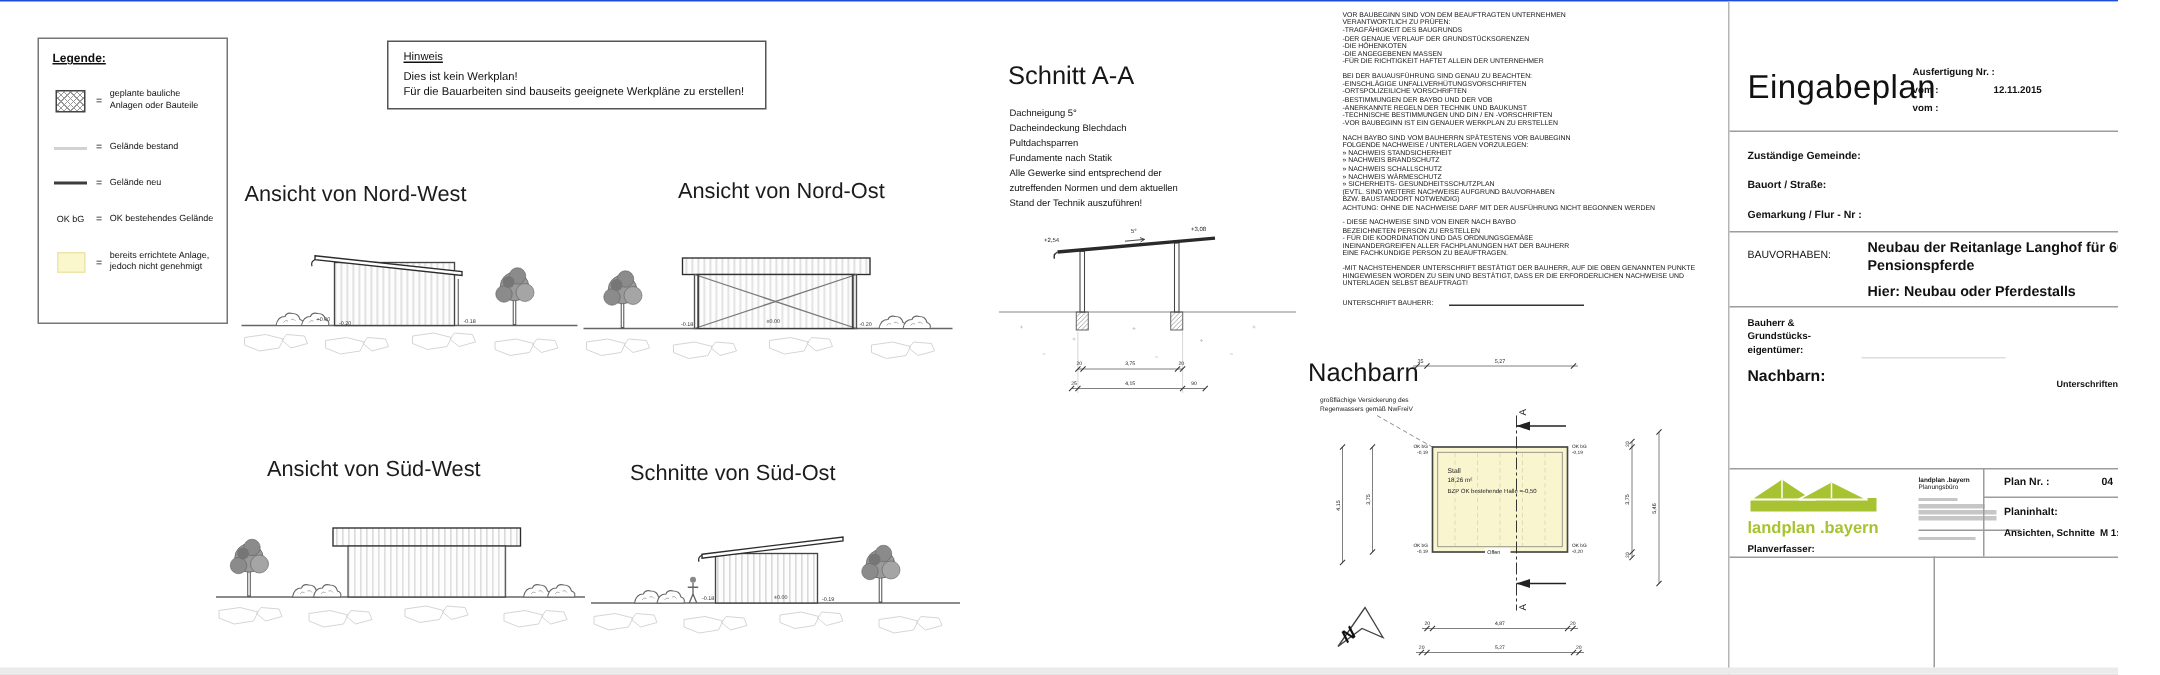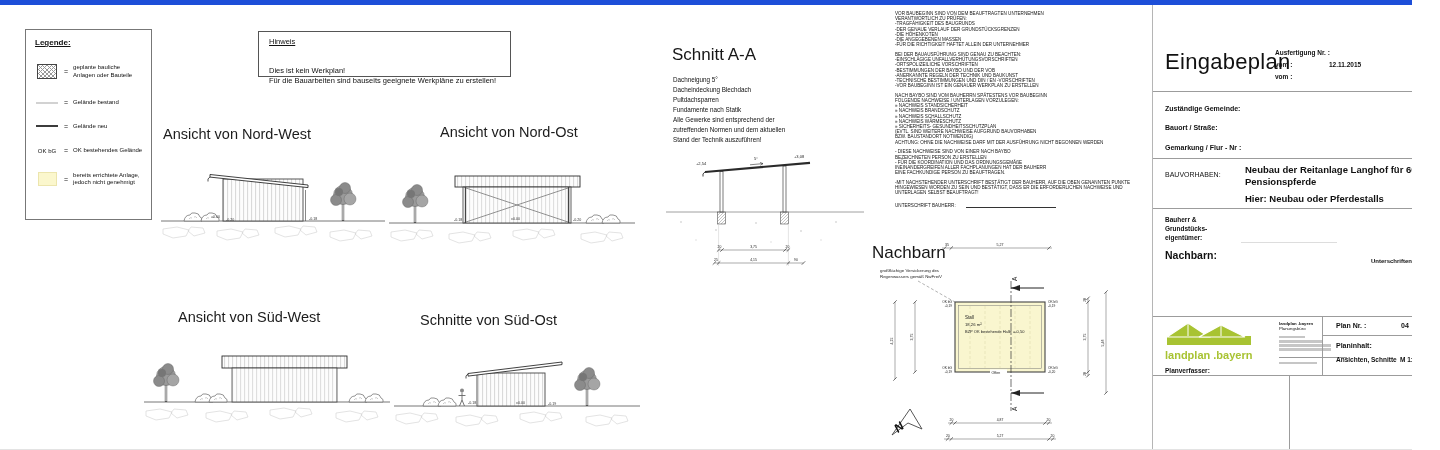--- a/index.html
+++ b/index.html
@@ -1,37 +1,37 @@
 <!DOCTYPE html>
 <html><head>
 <meta charset="utf-8">
 <style>
 *{margin:0;padding:0;box-sizing:border-box;}
 html,body{background:#fff;}
 body{font-family:"Liberation Sans","DejaVu Sans",sans-serif;color:#111;}
-#canvas{position:relative;width:1412px;height:450px;background:#fff;overflow:hidden;border-top:5px solid #1d4ed8;border-bottom:1px solid #e3e3e3;}
+#canvas{position:relative;width:1412px;height:450px;background:#fff;overflow:hidden;border-top:1px solid #1d4ed8;border-bottom:1px solid #e3e3e3;}
 .abs{position:absolute;}
 .prelines{white-space:pre-line;}
 svg{display:block;}
 svg text{font-family:"Liberation Sans","DejaVu Sans",sans-serif;}
 
 .legend{width:127px;height:191px;border:1px solid #777;padding:8px 6px 0 9px;background:#fff;}
 .legend-title{font-size:8px;font-weight:bold;text-decoration:underline;}
 .lrow{display:flex;align-items:center;gap:5px;}
 .lsym{flex:0 0 24px;display:flex;justify-content:center;}
 .leq{font-size:7px;}
 .llab{font-size:6px;line-height:7.5px;}
 .hatchbox{width:20px;height:15px;border:1px solid #444;background-image:repeating-linear-gradient(45deg,#999 0,#999 .6px,transparent .6px,transparent 3px),repeating-linear-gradient(-45deg,#999 0,#999 .6px,transparent .6px,transparent 3px);}
 .grayline{width:22px;height:2px;background:#d2d2d2;}
 .darkline{width:22px;height:2px;background:#3c3c3c;}
 .yellowbox{width:19px;height:14px;background:#fbf7cd;border:1px solid #ece5ad;}
 .oktext{font-size:6px;}
 
 .hinweis{width:253px;height:46px;border:1px solid #555;padding:5px 10px;background:#fff;}
-.hinweis .ht{font-size:7.5px;text-decoration:underline;margin-bottom:20px;}
+.hinweis .ht{font-size:7.5px;text-decoration:underline;margin-bottom:4px;}
 .hinweis .hl{font-size:7.5px;line-height:9.5px;}
 
 .eltitle{font-size:14.5px;color:#1c1c1c;}
 .bigtitle{font-size:17px;color:#161616;}
 .schnotes{font-size:6.3px;line-height:10px;}
 
 .sitenotes{width:258px;font-size:4.6px;line-height:5.2px;color:#151515;}
 .sitenotes p{margin-bottom:4.5px;}
 .sigrow{display:flex;gap:10px;align-items:flex-end;margin-top:7px;}
 .sigline{display:inline-block;width:90px;height:5px;border-bottom:0.8px solid #333;}
@@ -147,21 +147,21 @@
     <use href="#bush" x="38" y="76"></use>
     <use href="#bush" x="55" y="76"></use>
     <use href="#tree" x="188" y="76"></use>
     <g fill="#333" font-size="3.6">
       <text x="56" y="73">+0.00</text>
       <text x="71" y="75.6">-0.20</text>
       <text x="154" y="74.5">-0.18</text>
     </g>
   </svg>
 
-  <div class="abs eltitle" style="left:440px;top:119px;">Ansicht von Nord-Ost</div>
+  <div class="abs eltitle" style="left:452px;top:119px;">Ansicht von Nord-Ost</div>
   <svg class="abs" style="left:385px;top:140px;" width="255" height="105" viewBox="0 0 255 105">
     <g>
       <path d="M4,78 L250,78" stroke="#666" stroke-width="0.9" fill="none"></path>
       <use href="#stones" x="6" y="83"></use>
         <use href="#stones" x="64" y="85"></use>
         <use href="#stones" x="128" y="82"></use>
         <use href="#stones" x="196" y="85"></use>
     </g>
     <g>
       <rect x="70" y="31" width="125" height="11" fill="url(#siding)" stroke="#2c2c2c" stroke-width="0.9"></rect>

